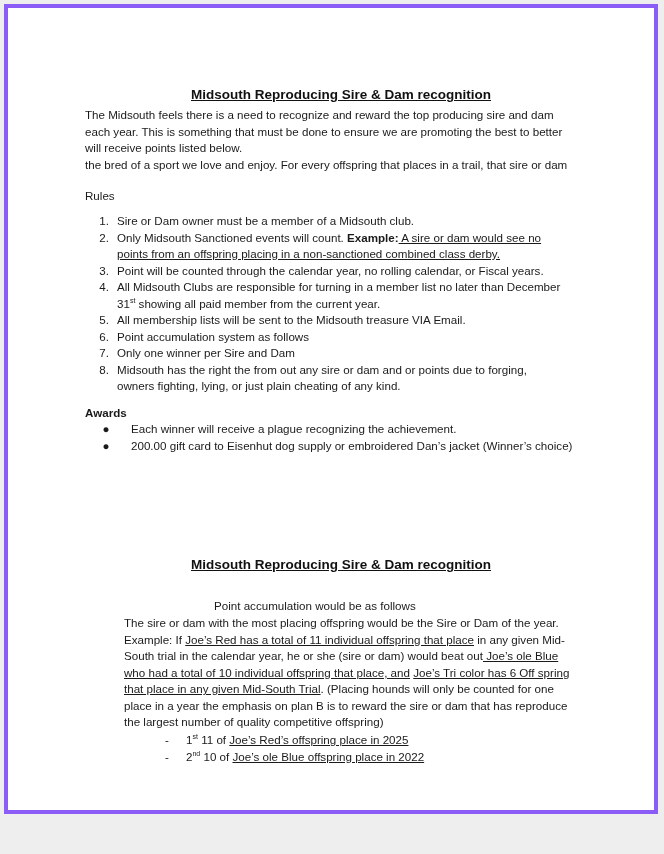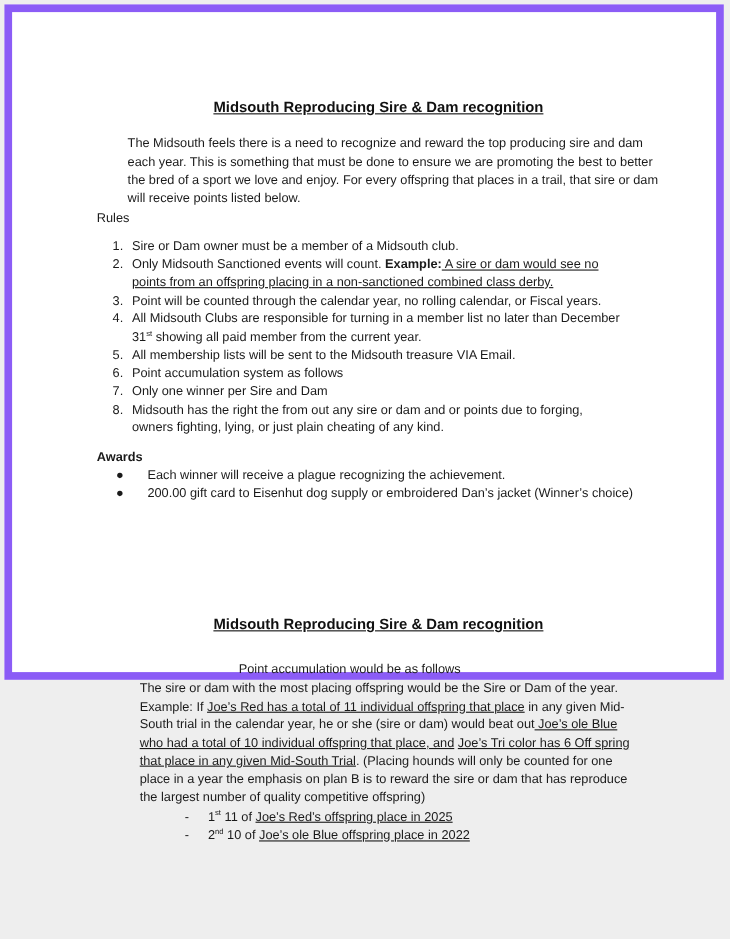--- a/index.html
+++ b/index.html
@@ -1,46 +1,46 @@
 <!DOCTYPE html>
 <html><head>
 <meta charset="utf-8">
 <style>
   html, body { margin: 0; padding: 0; }
   body {
     width: 664px; height: 854px; background: #eeeeee; position: relative; overflow: hidden;
     font-family: "Liberation Sans", sans-serif; color: #1a1a1a;
   }
   .page {
-    position: absolute; left: 4px; top: 4px; width: 654px; height: 614px;
-    background: #ffffff; border: 7px solid #8b5cf6; box-sizing: border-box;
+    position: absolute; left: 4px; top: 4px; width: 654px; height: 810px;
+    background: #ffffff; border: 4px solid #8b5cf6; box-sizing: border-box;
   }
   .abs { position: absolute; white-space: nowrap; }
   .title {
     font-size: 13.5px; font-weight: bold; text-decoration: underline; color: #111;
   }
   .t { font-size: 11.6px; line-height: 16.5px; }
   .u { text-decoration: underline; margin-top: 48px; }
   .b { font-weight: bold; }
   sup { font-size: 7px; line-height: 0; vertical-align: 5px; }
   .num { display: inline-block; width: 22px; text-align: right; margin-right: 8px; }
   .bul { display: inline-block; width: 14px; text-align: center; margin-right: 18px; }
 </style>
 </head>
 <body>
 
 <div class="page">
 
   <div class="abs title" style="left:183px; top:79px;">Midsouth Reproducing Sire &amp; Dam recognition</div>
 
-  <div class="abs t" style="left:77px; top:112px;margin-left:28px;">
+  <div class="abs t" style="left:77px; top:99px;">
     <div>The Midsouth feels there is a need to recognize and reward the top producing sire and dam</div>
     <div>each year. This is something that must be done to ensure we are promoting the best to better</div>
+    <div>will receive points listed below.</div>
     <div>the bred of a sport we love and enjoy. For every offspring that places in a trail, that sire or dam</div>
-    <div>will receive points listed below.</div>
   </div>
 
   <div class="abs t" style="left:77px; top:180px;">Rules</div>
 
   <div class="abs t" style="left:79px; top:205px;">
     <div><span class="num">1.</span><span>Sire or Dam owner must be a member of a Midsouth club.</span></div>
     <div><span class="num">2.</span><span>Only Midsouth Sanctioned events will count. </span><span class="b">Example:</span><span class="u"> A sire or dam would see no</span></div>
     <div style="padding-left:30px;"><span class="u">points from an offspring placing in a non-sanctioned combined class derby.</span></div>
     <div><span class="num">3.</span><span>Point will be counted through the calendar year, no rolling calendar, or Fiscal years.</span></div>
     <div><span class="num">4.</span><span>All Midsouth Clubs are responsible for turning in a member list no later than December</span></div>

